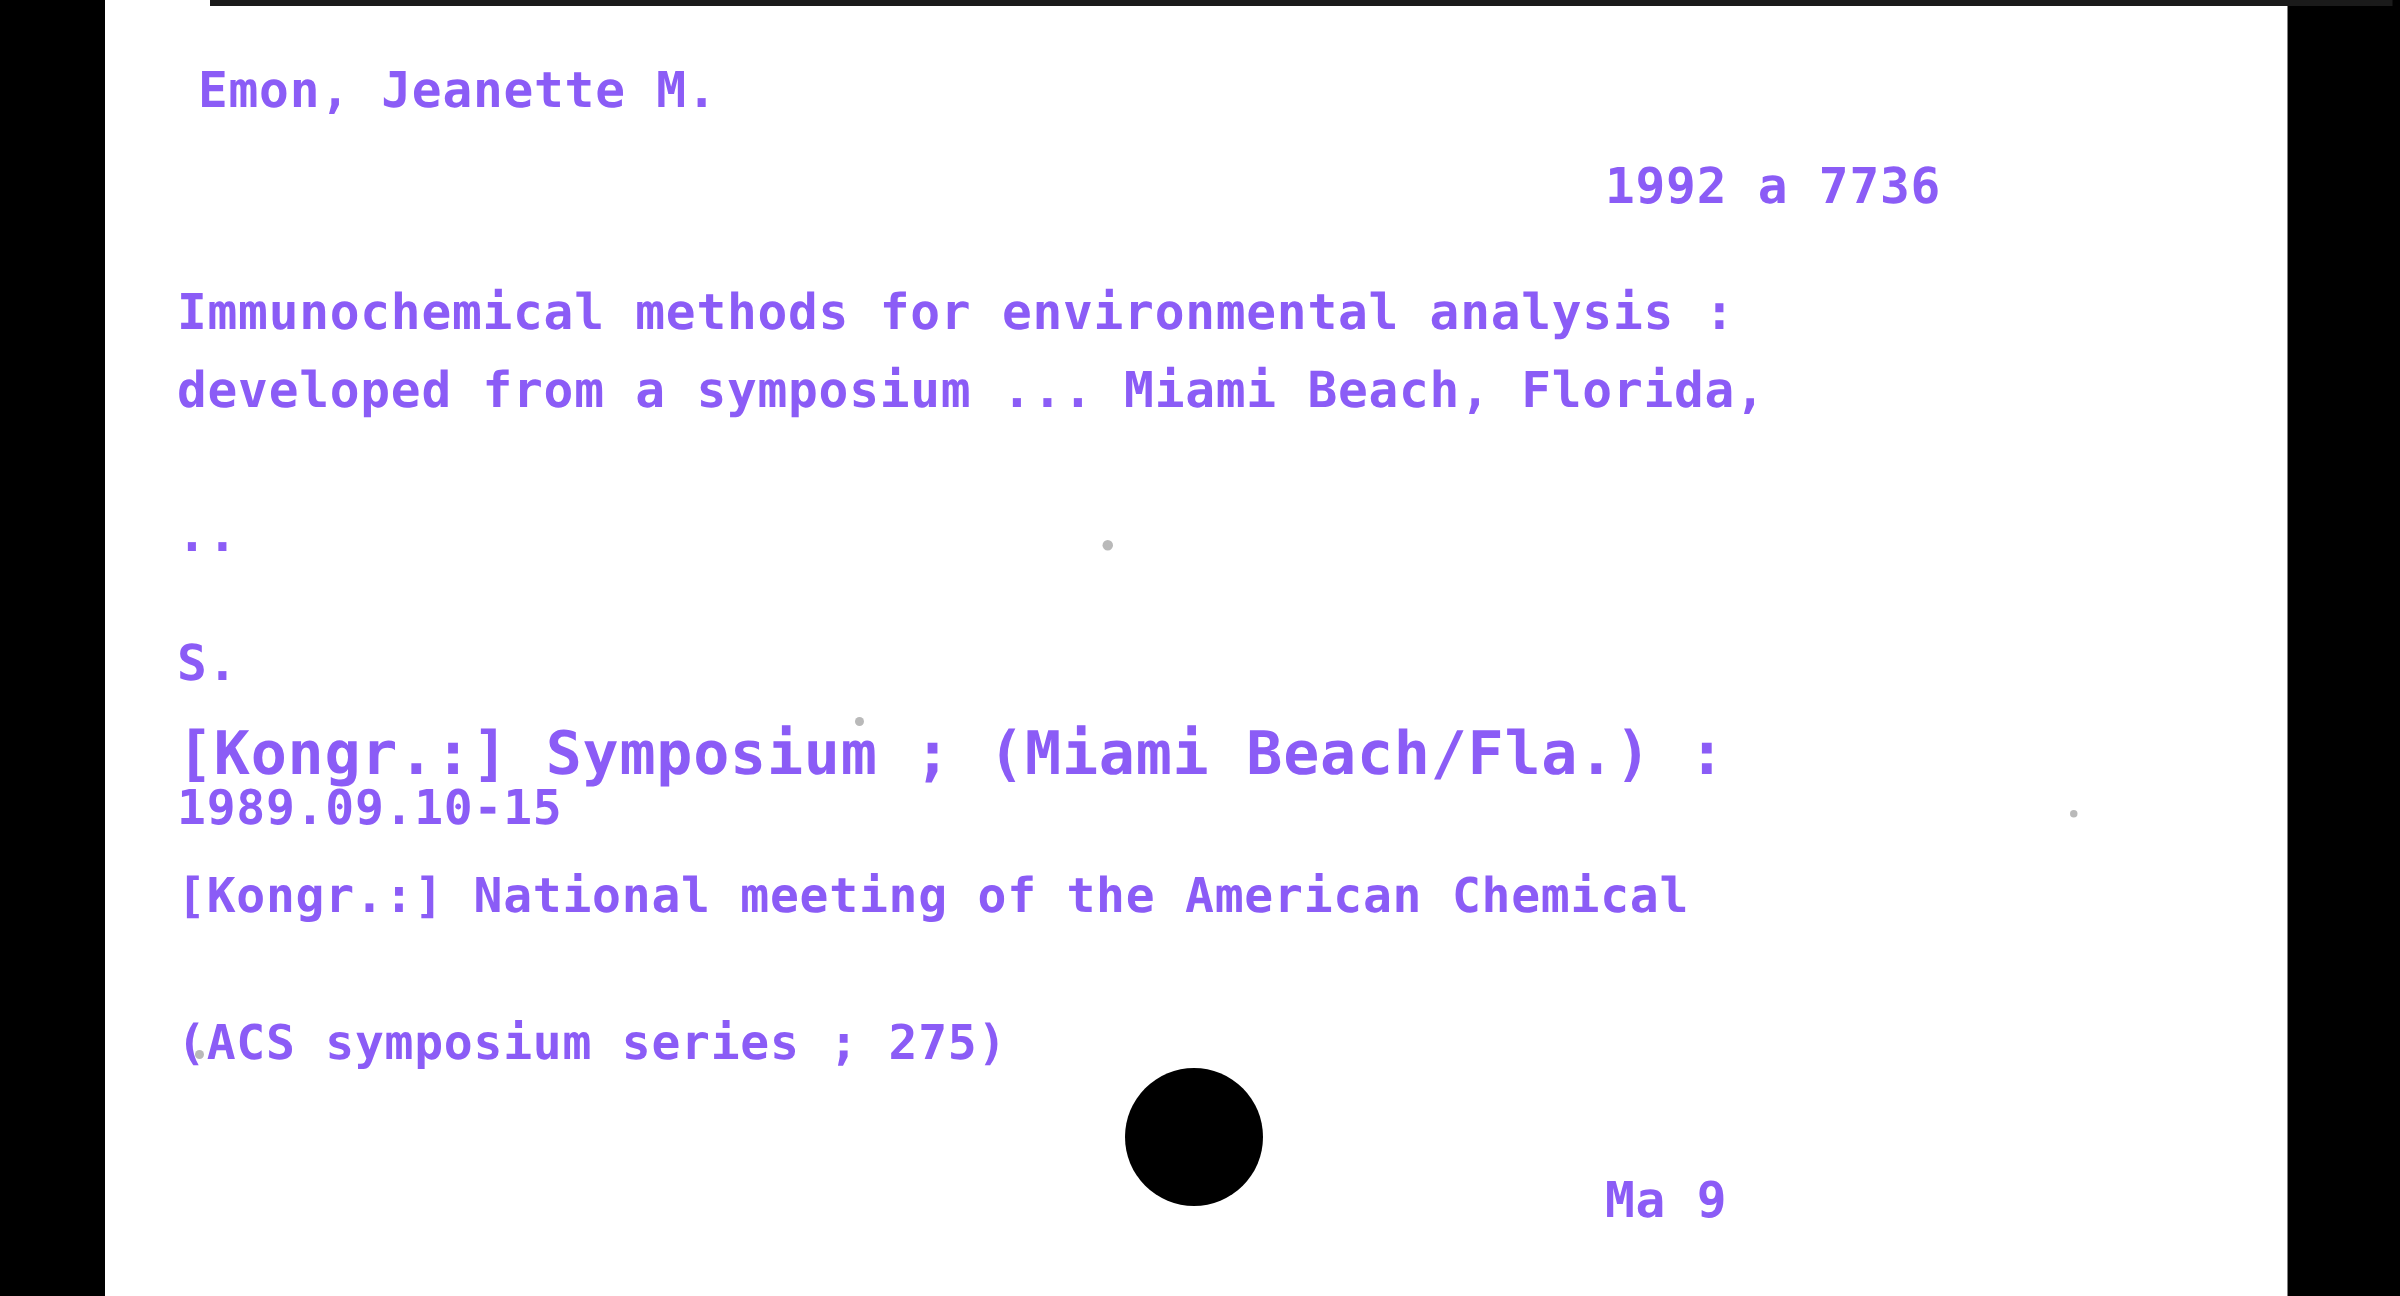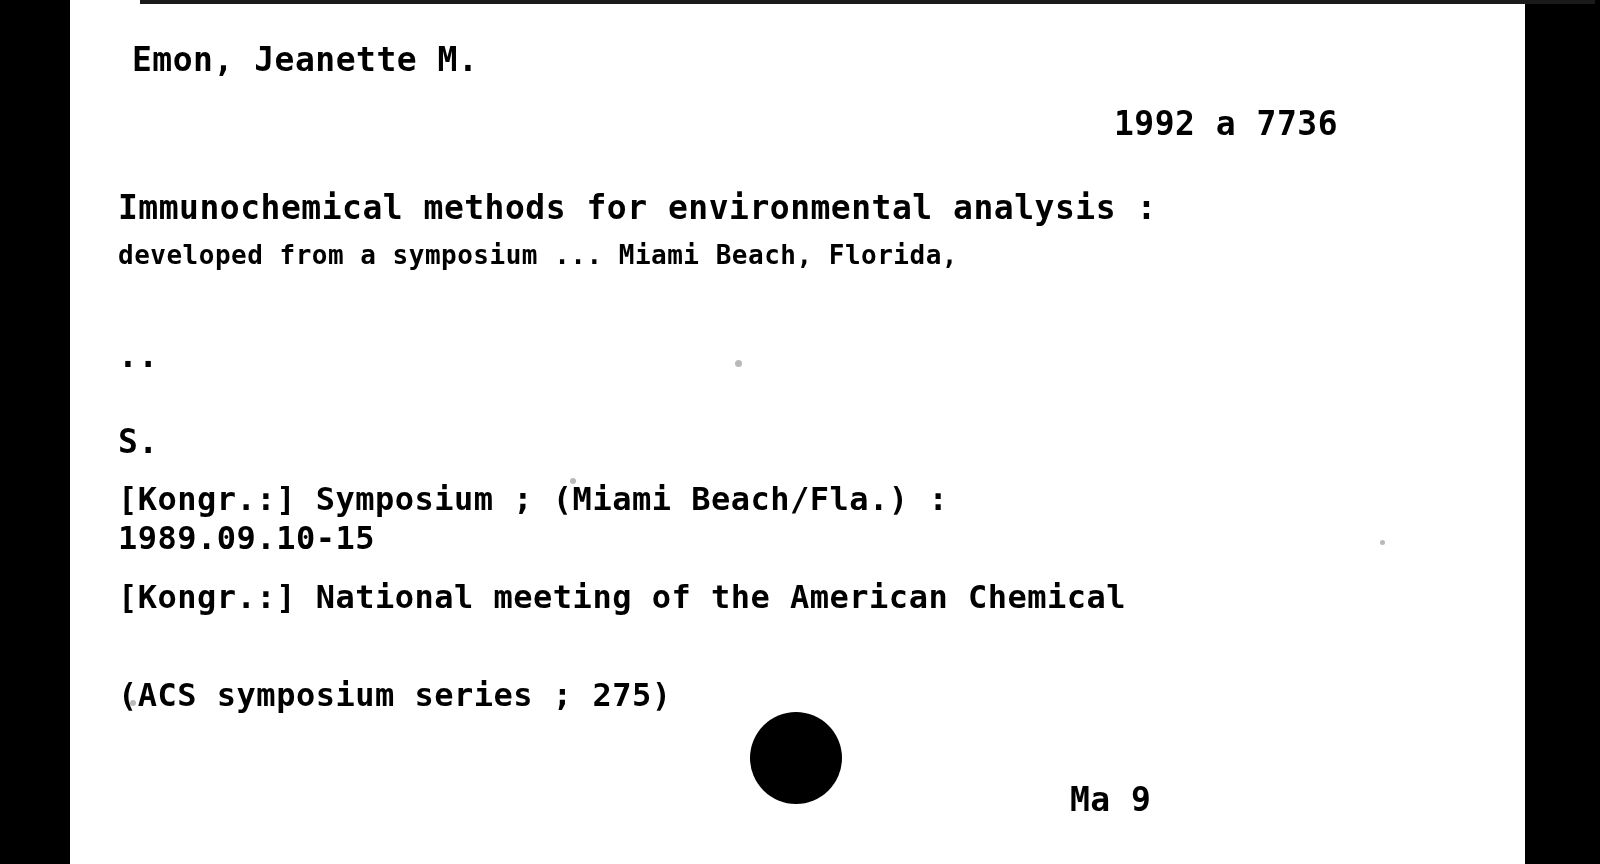--- a/index.html
+++ b/index.html
@@ -16,48 +16,47 @@
   #card {
     position: absolute;
     left: 70px;
     top: 0px;
     width: 1455px;
     height: 864px;
     background: #ffffff;
   }
   .line {
     position: absolute;
-    color: #000000;
+    color: #8b5cf6;
     font-weight: bold;
     white-space: pre;
     letter-spacing: 0.5px;
   }
   
   #author {
     left: 62px;
     top: 40px;
     font-size: 33px;
   }
   #shelfmark {
     left: 1000px;
     top: 104px;
     font-size: 33px;
-    margin-left: 44px;
   }
   
   #title-1 {
     left: 48px;
     top: 188px;
     font-size: 33px;
     text-align: center;
   }
   #title-2 {
     left: 48px;
     top: 240px;
-    font-size: 26px;
+    font-size: 33px;
   }
   #title-3 {
     left: 48px;
     top: 290px;
     font-size: 33px;
   }
   #title-4 {
     left: 48px;
     top: 336px;
     font-size: 33px;
@@ -70,21 +69,21 @@
   }
   #imprint-2 {
     left: 48px;
     top: 422px;
     font-size: 33px;
   }
   
   #note-1 {
     left: 48px;
     top: 480px;
-    font-size: 32px;
+    font-size: 40px;
   }
   #note-2 {
     left: 48px;
     top: 519px;
     font-size: 32px;
   }
   #note-3 {
     left: 48px;
     top: 578px;
     font-size: 32px;

